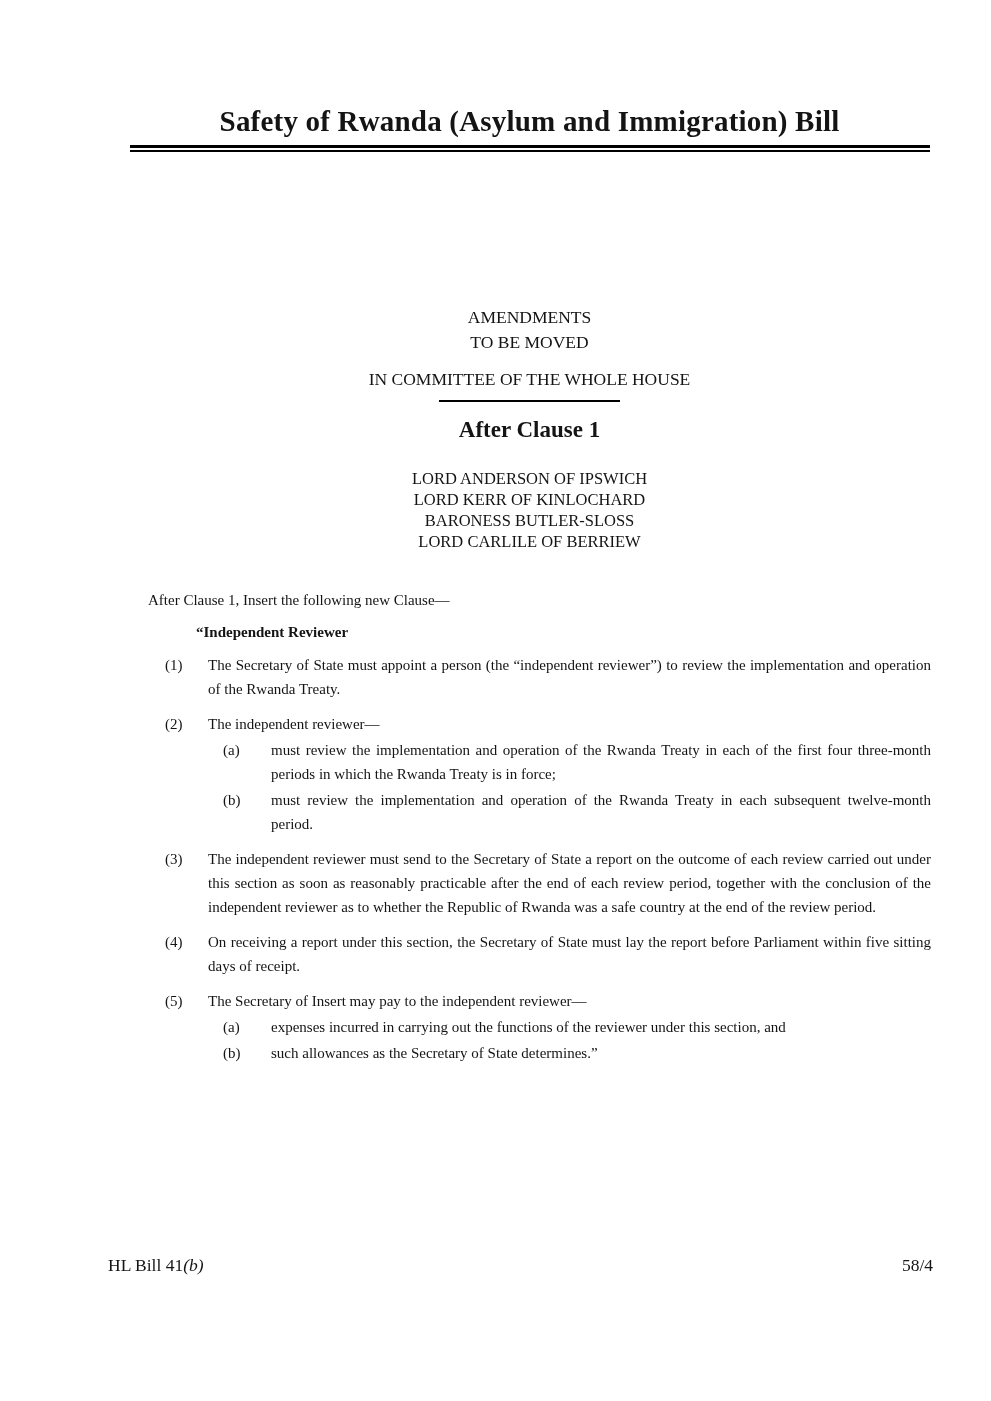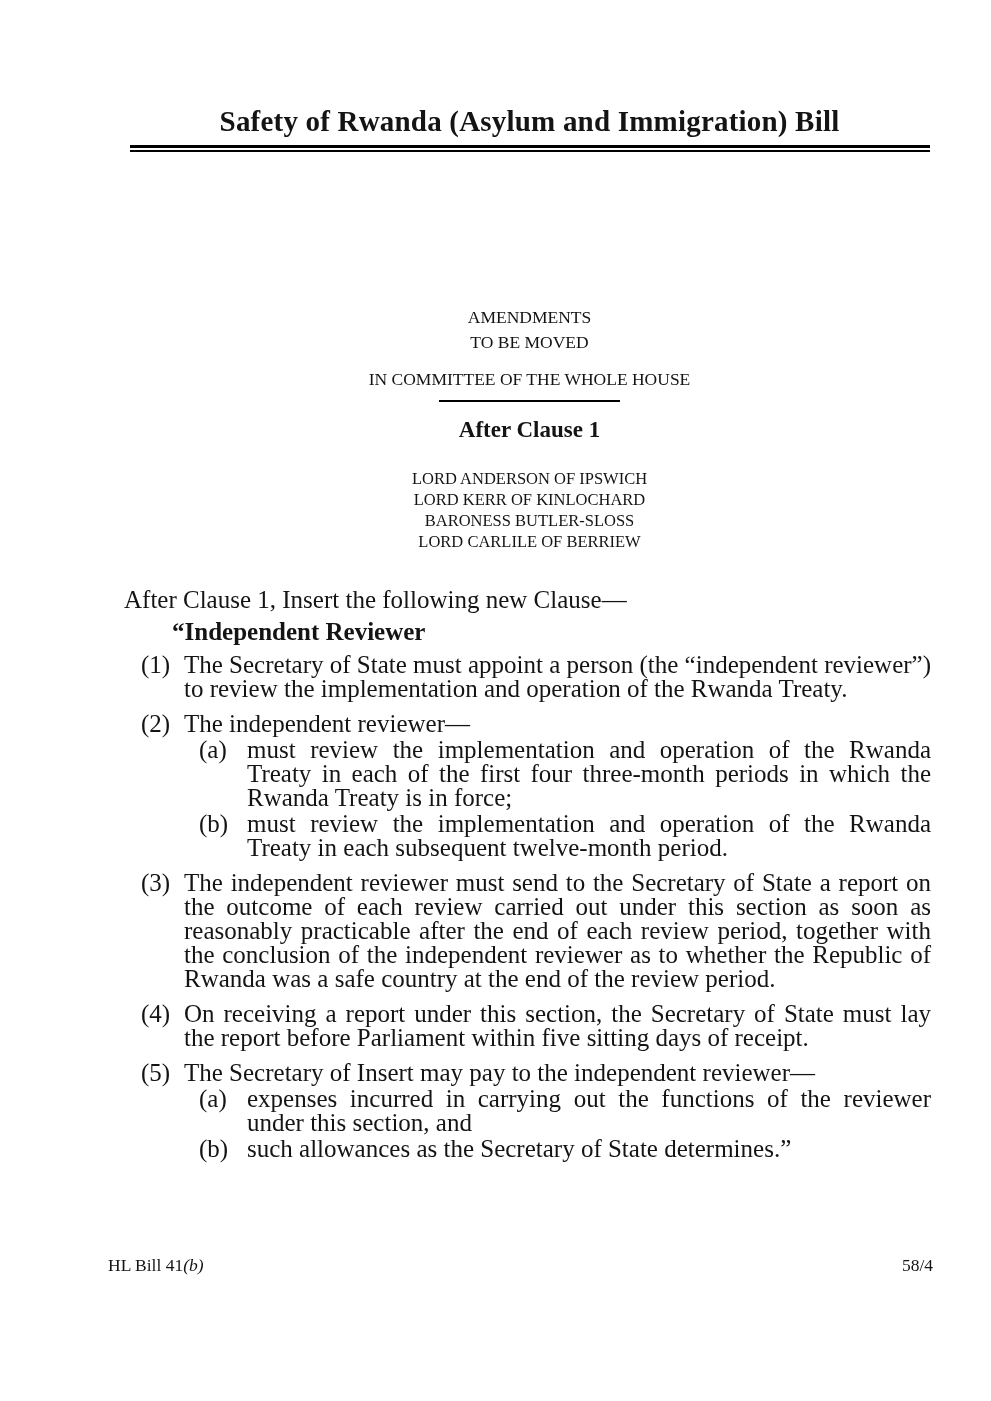--- a/index.html
+++ b/index.html
@@ -49,22 +49,22 @@
   }
 
   .sponsors {
     text-align: center;
     font-size: 16.5px;
     line-height: 21px;
     margin-top: 25px;
   }
 
   .body-block {
-    margin: 36px 94px 0 90px;
-    font-size: 25px;
+    margin: 36px 94px 0 114px;
+    font-size: 15px;
     line-height: 24px;
   }
   .instruction { }
   .new-clause-title {
     font-weight: bold;
     margin-left: 48px;
     margin-top: 8px;
   }
   .subsection { display: flex; margin-left: 17px; margin-top: 11px; }
   .subsection.first { margin-top: 9px; }

